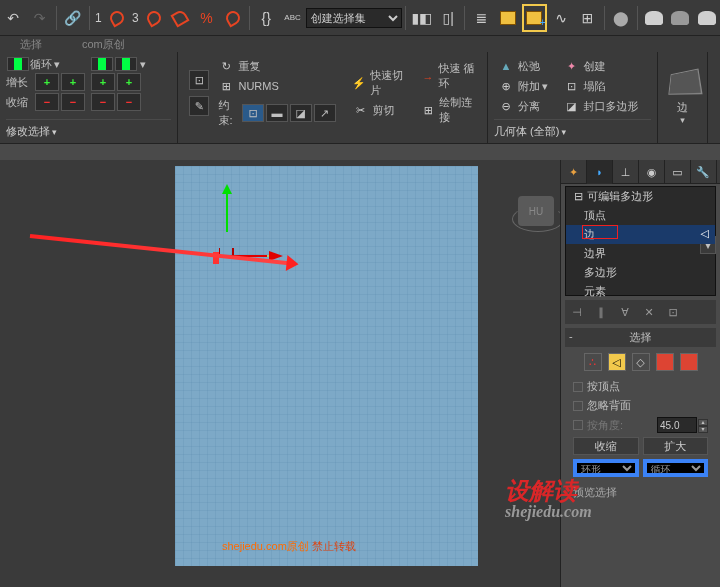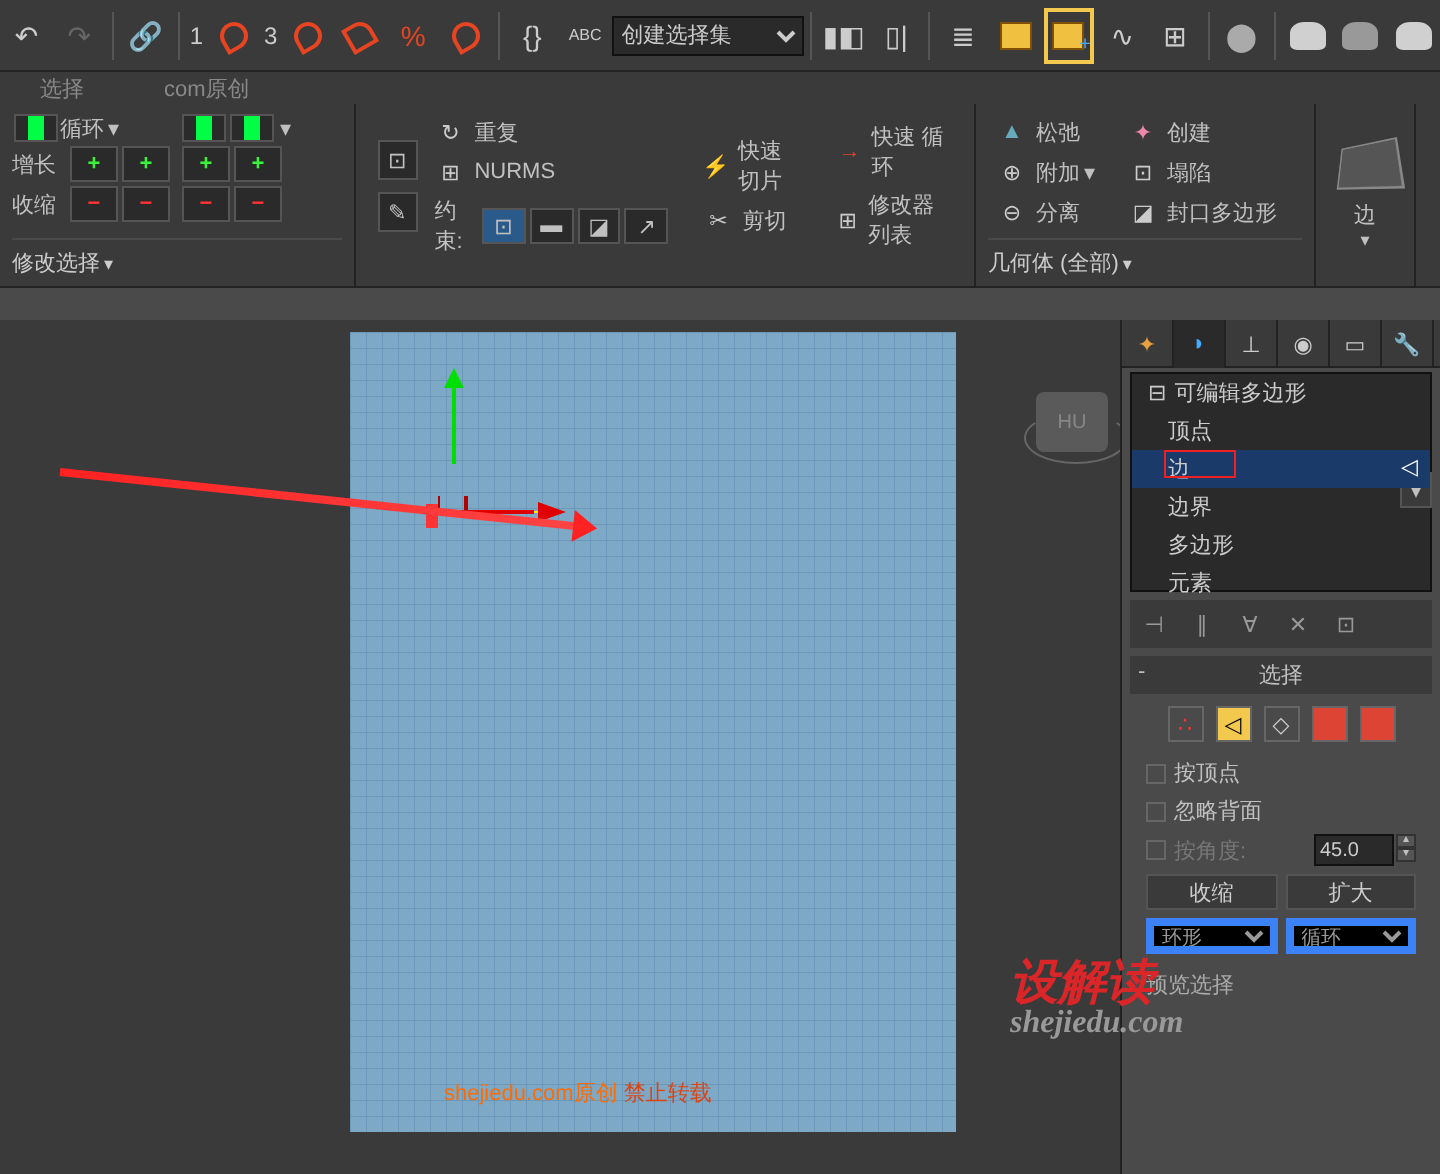--- a/index.html
+++ b/index.html
@@ -72,21 +72,21 @@
 .rollout { margin: 4px; background: #4a4a4a; }
 .rollout-head { background: #3a3a3a; padding: 2px 6px; font-size: 11px; text-align: center; position: relative; }
 .rollout-head .collapse { position: absolute; left: 4px; }
 .sel-icons { display: flex; justify-content: center; gap: 6px; padding: 6px; align-items: center; }
 .sel-ico { width: 18px; height: 18px; border: 1px solid #666; display: flex; align-items: center; justify-content: center; }
 .sel-ico.vertex { color: #ff3333; }
 .sel-ico.edge { background: #f2c94c; color: #000; }
 .sel-ico.poly { background: #d43; }
 .sel-ico.elem { background: #d43; }
 .check-row { padding: 2px 8px; font-size: 11px; display: flex; align-items: center; gap: 4px; }
-.spinner { display: flex; align-items: flex-start; margin-left: auto; }
+.spinner { display: flex; align-items: flex-end; margin-left: auto; }
 .spinner input { width: 40px; height: 16px; background: #2a2a2a; border: 1px solid #111; color: #ccc; font-size: 10px; padding: 0 2px; }
 .spinner .btns { display: flex; flex-direction: column; margin-left: 1px; }
 .spinner .btns div { width: 10px; height: 7px; background: #555; border: 1px solid #333; font-size: 6px; line-height: 5px; text-align: center; }
 .two-btn { display: flex; gap: 4px; padding: 2px 8px; }
 .two-btn button { flex: 1; height: 18px; background: #3a3a3a; border: 1px solid #555; color: #ccc; font-size: 11px; }
 .combo-row { display: flex; gap: 4px; padding: 2px 8px; }
 .combo-row select { flex: 1; height: 18px; background: #000000; border: 4px solid #3b82f6; color: #999; font-size: 10px; }
 
 
 .big-edge-btn { width: 50px; display: flex; flex-direction: column; align-items: center; justify-content: center; padding: 8px 4px; }
@@ -273,21 +273,21 @@
             <span>剪切</span>
           </div>
       </div>
       <div class="col" style="margin-left:8px">
         <div class="ribbon-btn">
             <span class="ico" style="color:#e74422">→</span>
             <span>快速 循环</span>
           </div>
         <div class="ribbon-btn">
             <span class="ico" style="color:#ccc">⊞</span>
-            <span>修改器列表</span>
+            <span>绘制连接</span>
           </div>
       </div>
     </div>
   </div>
 
   <div class="ribbon-panel" style="width:170px">
     <div class="row">
       <div class="col">
         <div class="ribbon-btn">
             <span class="ico" style="color:#6ab">▲</span>

